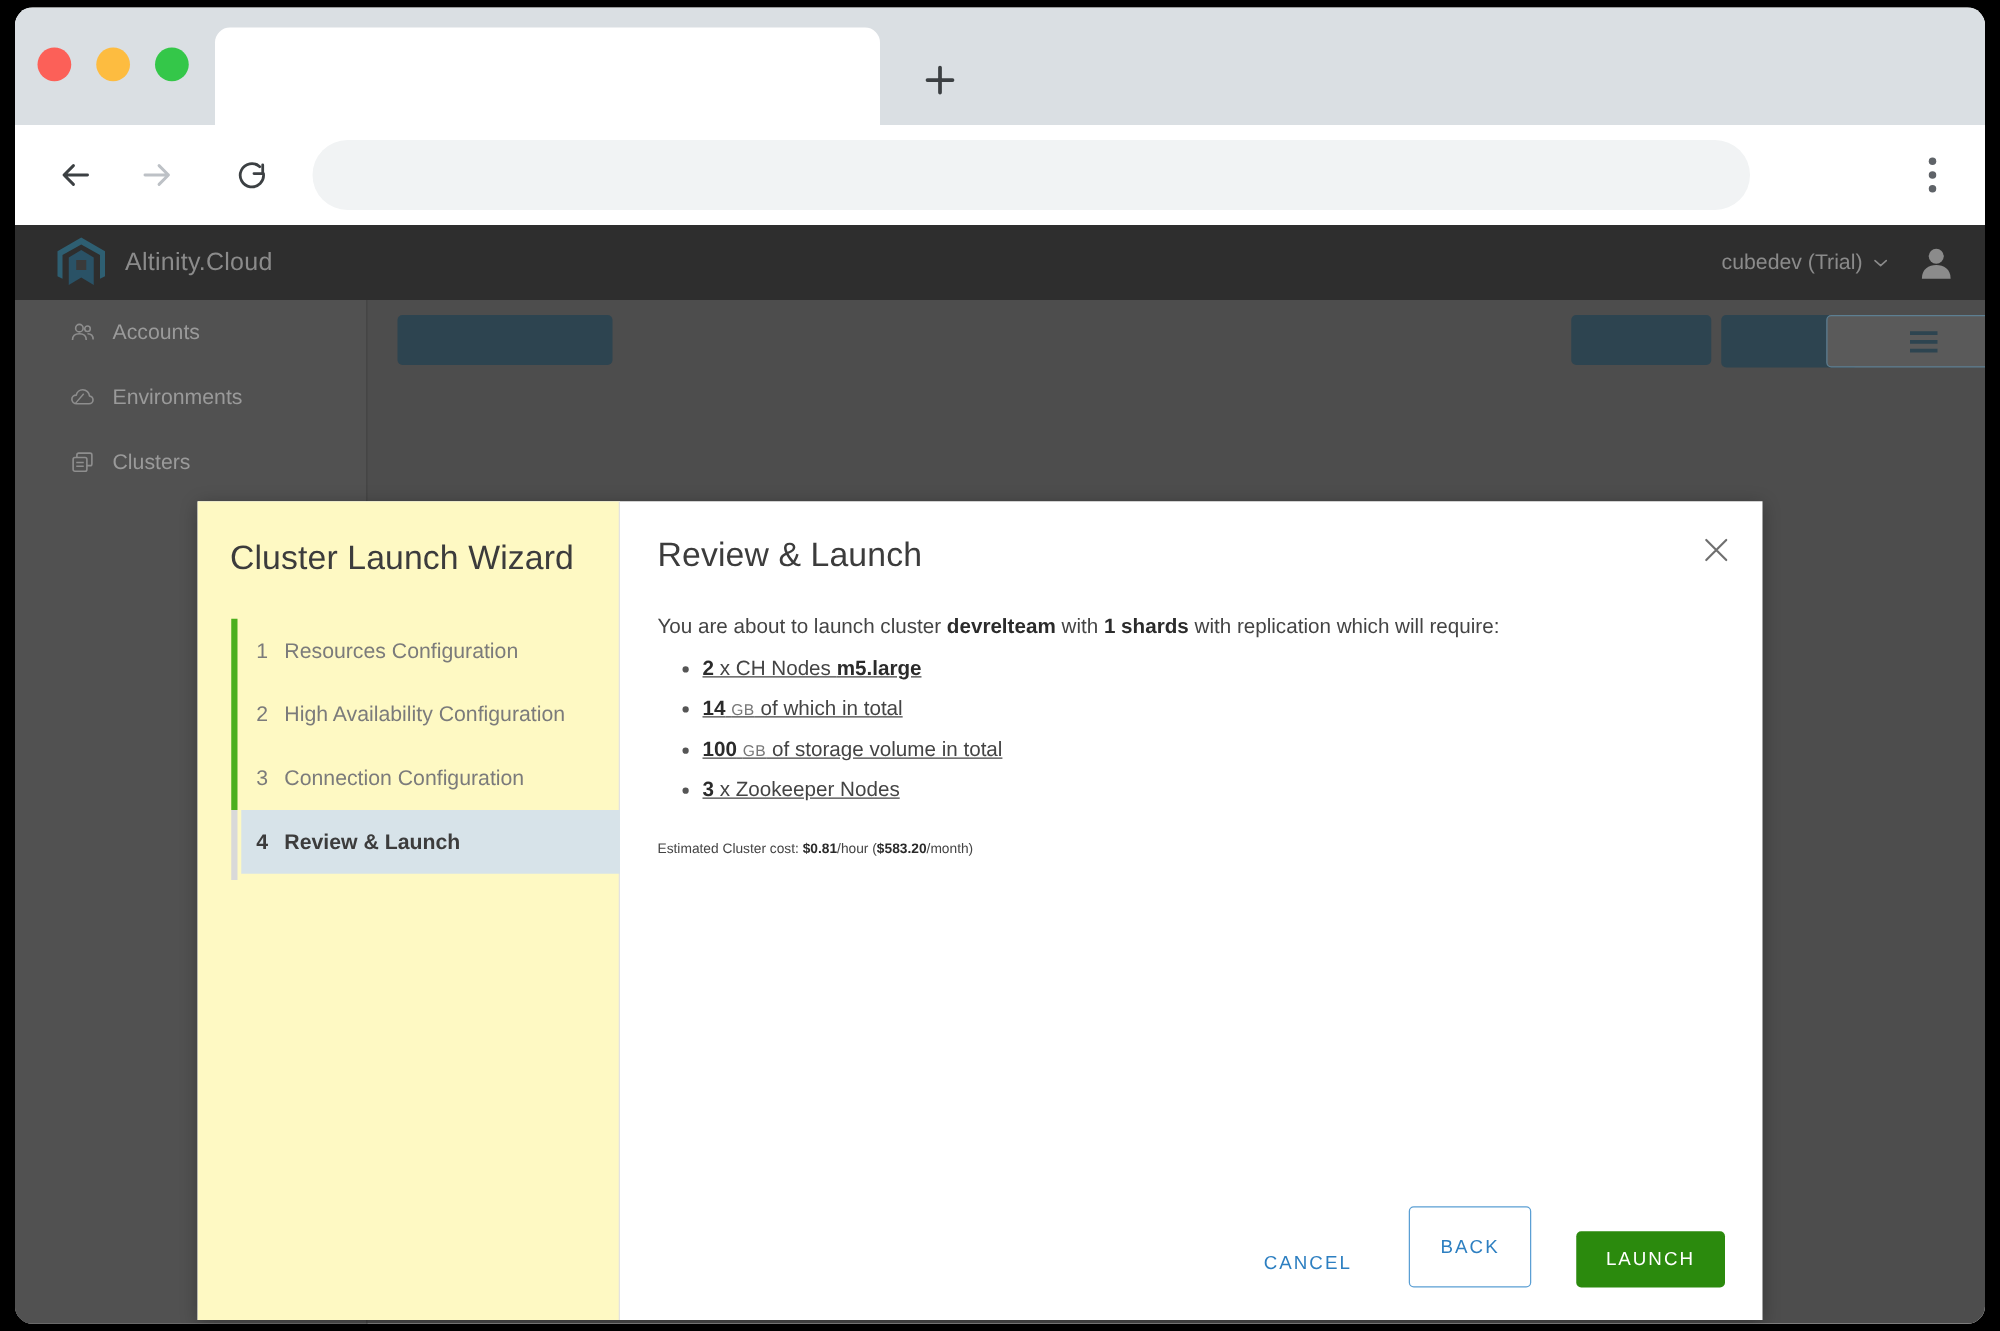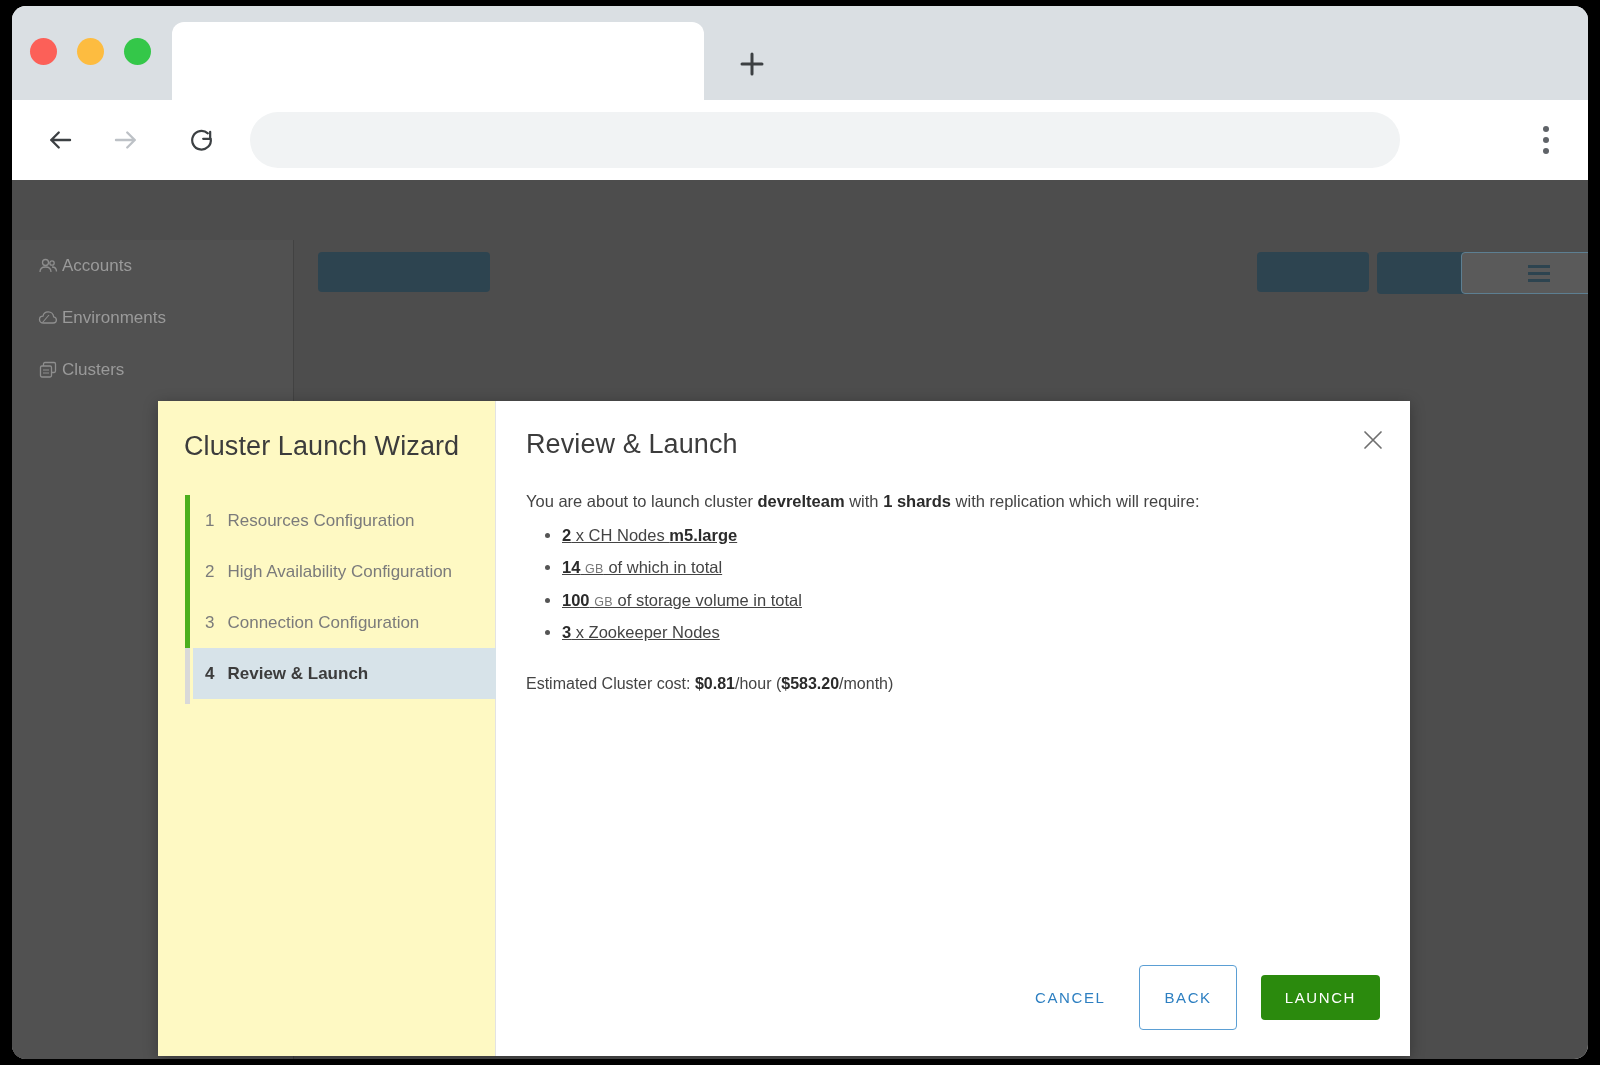--- a/index.html
+++ b/index.html
@@ -156,22 +156,22 @@
   .sidebar {
     position: absolute;
     left: 0; top: 60px;
     width: 282px;
     bottom: 0;
     background: #515151;
     border-right: 1px solid #424242;
   }
   .side-item {
     height: 52px;
-    display: flex; align-items: center; gap: 4px;
-    padding-left: 26px;
+    display: flex; align-items: center; gap: 14px;
+    padding-left: 44px;
     color: #9a9a9a;
     font-size: 17px;
   }
   .side-item .si-icon { width: 20px; height: 20px; display:block; flex:0 0 20px; }
 
   
   .bg-content { position: absolute; left: 282px; top: 60px; right: 0; bottom: 0; }
   .bg-btn {
     position: absolute;
     background: #2d4450;
@@ -282,29 +282,29 @@
   .req-list {
     margin: 11px 0 0 36px;
     font-size: 16.5px;
     color: #444;
     text-decoration: underline;
   }
   .req-list li { margin-bottom: 11px; line-height: 1.3; }
   .req-list li::marker { color: #555; }
   .cost {
     margin-top: 28px;
-    font-size: 16px;
+    font-size: 11px;
     color: #444;
   }
 
   .modal-actions {
     position: absolute;
     right: 30px;
     bottom: 26px;
-    display: flex; align-items: center; gap: 24px;
+    display: flex; align-items: flex-end; gap: 36px;
   }
   .btn {
     font-size: 15px;
     letter-spacing: 1.6px;
     font-family: "Liberation Sans", sans-serif;
     cursor: pointer;
     border: none;
     background: none;
   }
   .btn-cancel { color: #2d7fc1; padding: 11px 10px; }
@@ -363,20 +363,42 @@
     <input class="omnibox" value="" placeholder="" style="">
     <div class="kebab">
       <i></i>
         <i></i>
         <i></i>
     </div>
   </div>
 
   <div class="page">
 
+    <div class="navbar">
+      <div class="brand">
+        <svg class="brand-logo" viewBox="0 0 42 44">
+          <path d="M21 2 L40 13 L40 33 L36 35 L36 16 L21 7.5 L6 16 L6 35 L2 33 L2 13 Z" fill="#2e5f72"></path>
+          <path d="M21 12 L31 18 L31 40 L21 34 L11 40 L11 18 Z" fill="#2a5266"></path>
+          <path d="M17 20 L25 20 L25 28 L17 28 Z" fill="#3a3a3a"></path>
+        </svg>
+        <span class="brand-name">Altinity.Cloud</span>
+      </div>
+      <div class="nav-right">
+        <div class="account-switch">
+          <span>cubedev (Trial)</span>
+          <svg class="chev" viewBox="0 0 11 7">
+            <path d="M1 1.5 L5.5 5.5 L10 1.5" fill="none" stroke="#8b8b8b" stroke-width="1.3" stroke-linecap="round" stroke-linejoin="round"></path>
+          </svg>
+        </div>
+        <svg class="avatar-icon" viewBox="0 0 26 27">
+          <circle cx="13" cy="8" r="6" fill="#8b8b8b"></circle>
+          <path d="M1.5 26 C1.5 18 7 15 13 15 C19 15 24.5 18 24.5 26 Z" fill="#8b8b8b"></path>
+        </svg>
+      </div>
+    </div>
 
     <div class="sidebar">
       <div class="side-item">
         <svg class="si-icon" viewBox="0 0 20 20">
           <circle cx="7.5" cy="6.5" r="3" fill="none" stroke="#8e8e8e" stroke-width="1.3"></circle>
           <circle cx="14" cy="7" r="2.2" fill="none" stroke="#8e8e8e" stroke-width="1.3"></circle>
           <path d="M2 16 C2 12.5 4.5 11 7.5 11 C10.5 11 13 12.5 13 16" fill="none" stroke="#8e8e8e" stroke-width="1.3"></path>
           <path d="M14 11 C16.5 11 18.5 12.5 18.5 15.5" fill="none" stroke="#8e8e8e" stroke-width="1.3"></path>
         </svg>
         <span>Accounts</span>

